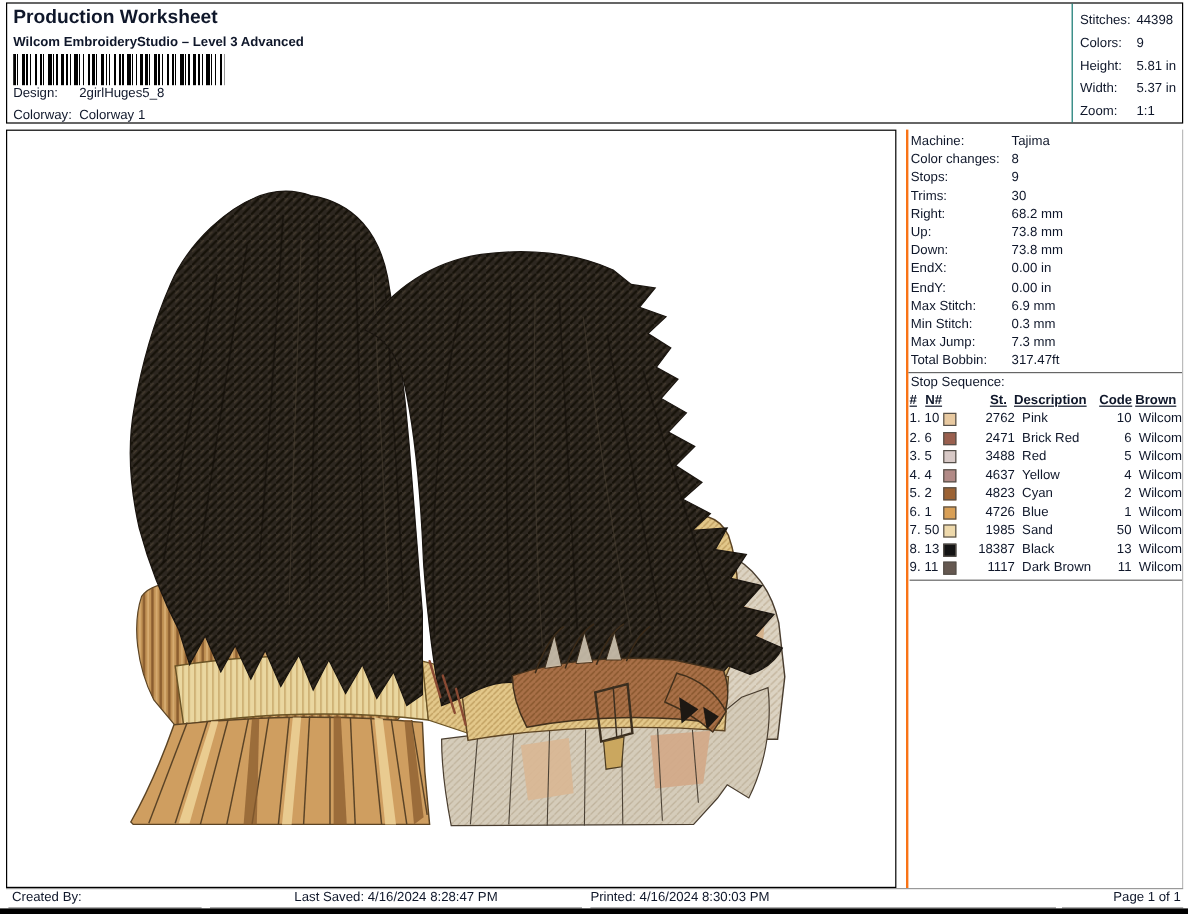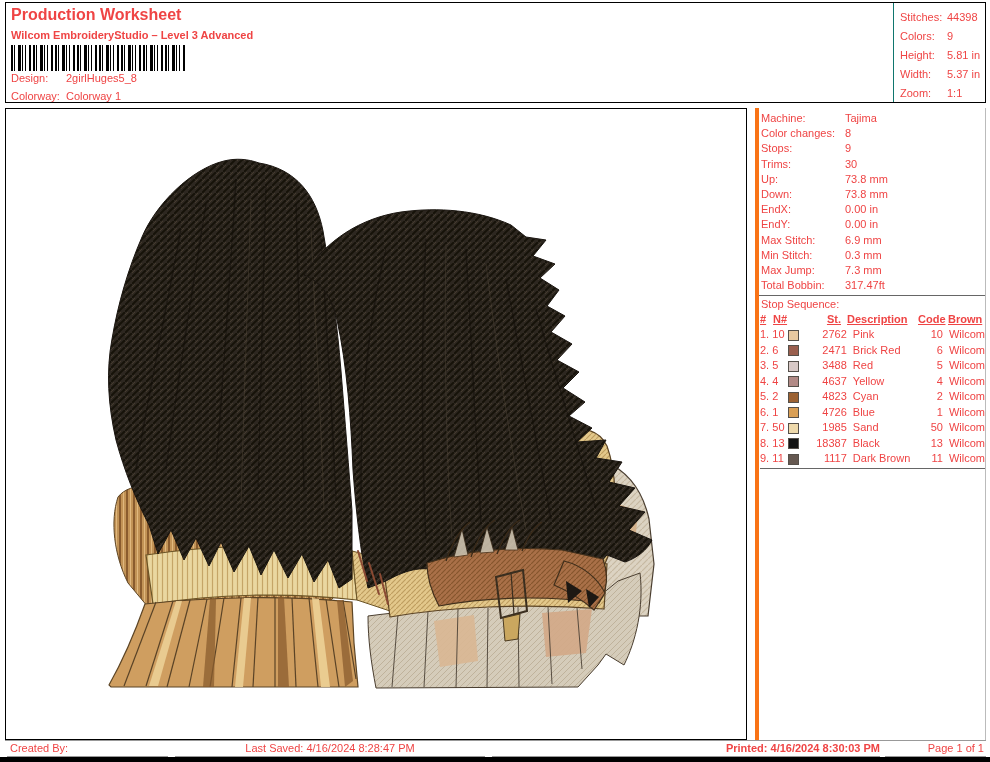--- a/index.html
+++ b/index.html
@@ -1,37 +1,37 @@
 <!DOCTYPE html>
 <html><head>
 <meta charset="utf-8">
 <style>
   html,body{margin:0;padding:0;background:#fff;}
   .page{position:relative;width:990px;height:762px;background:#fff;
-        font-family:"Liberation Sans",sans-serif;color:#ef4444;overflow:hidden;}
+        font-family:"Liberation Sans",sans-serif;color:#0f172a;overflow:hidden;}
   
   .header-box{position:absolute;left:5px;top:2px;width:979px;height:99px;border:1px solid #000;}
   .header-left{position:absolute;left:0;top:0;right:93px;bottom:0;}
   .page-title{position:absolute;left:5px;top:3px;font-size:16px;font-weight:bold;}
   .subtitle{position:absolute;left:5px;top:26px;font-size:11px;font-weight:bold;}
   .barcode{position:absolute;left:5px;top:42px;width:176px;height:26px;
     background:repeating-linear-gradient(90deg,#000 0 2px,#fff 2px 3px,#000 3px 4px,#fff 4px 7px,
       #000 7px 10px,#fff 10px 11px,#000 11px 12px,#fff 12px 14px,#000 14px 15px,#fff 15px 18px,
       #000 18px 20px,#fff 20px 22px);}
   .hkv{position:absolute;left:5px;font-size:11px;}
   .hkv .lbl{display:inline-block;width:55px;}
   .stats-box{position:absolute;right:0;top:0;width:92px;height:100%;border-left:1px solid #0f766e;
              padding:5px 0 0 6px;box-sizing:border-box;font-size:11px;}
   .stat{height:19px;line-height:19px;white-space:nowrap;}
   .stat .lbl{display:inline-block;width:47px;}
   
   .main-box{position:absolute;left:5px;top:108px;width:740px;height:630px;border:1px solid #000;}
   
   .right-panel{position:absolute;left:755px;top:108px;width:231px;height:632px;
-               border-left:4px solid #f97316;border-right:1px solid #bbb;box-sizing:border-box;
+               border-left:2px solid #f97316;border-right:1px solid #bbb;box-sizing:border-box;
                padding:3px 0 0 2px;font-size:11px;}
   .kv{height:15.2px;line-height:15.2px;white-space:nowrap;}
   .kv .lbl{display:inline-block;width:84px;}
   .seq-divider{border-top:1px solid #666;margin:2px 0 0 -2px;}
   .seq-title{height:16px;line-height:16px;}
   .stoptable{border-bottom:1px solid #666;margin-left:-1px;padding-bottom:1px;}
   .srow,.shead{display:flex;align-items:center;height:15.5px;line-height:15.5px;white-space:nowrap;}
   .shead{font-weight:bold;height:15px;}
   .shead span{text-decoration:underline;}
   .c-num{width:13px;}
@@ -42,21 +42,21 @@
   .h-st{width:52px;text-align:right;padding-right:2px;}
   .c-desc{width:71px;padding-left:4px;}
   .c-code{width:24px;text-align:right;}
   .h-code{width:24px;padding-left:0;text-align:left;margin-left:0;}
   .c-brand{padding-left:6px;}
   
   .footer{position:absolute;left:5px;top:740px;width:981px;height:17px;border-top:1px solid #999;font-size:11px;}
   .fcell{position:absolute;top:0;height:15px;line-height:15px;border-bottom:1px solid #999;}
   .f1{left:2px;width:158px;padding-left:3px;}
   .f2{left:170px;width:310px;text-align:center;}
-  .f3{left:487px;width:388px;text-align:right;font-weight:bold;}
+  .f3{left:487px;width:388px;text-align:left;}
   .f4{left:880px;width:99px;text-align:right;padding-right:2px;}
   .bottom-bar{position:absolute;left:0;top:757px;width:990px;height:5px;background:#000;}
 </style>
 </head>
 <body>
 
 <div class="page">
 
   <div class="header-box">
     <div class="header-left">
@@ -288,20 +288,23 @@
 
   <div class="kv">
     <span class="lbl">Stops:</span><span class="val">9</span>
   </div>
 
   <div class="kv">
     <span class="lbl">Trims:</span><span class="val">30</span>
   </div>
 
 
+  <div class="kv">
+    <span class="lbl">Right:</span><span class="val">68.2 mm</span>
+  </div>
 
   <div class="kv">
     <span class="lbl">Up:</span><span class="val">73.8 mm</span>
   </div>
 
   <div class="kv">
     <span class="lbl">Down:</span><span class="val">73.8 mm</span>
   </div>
 
   <div class="kv">

